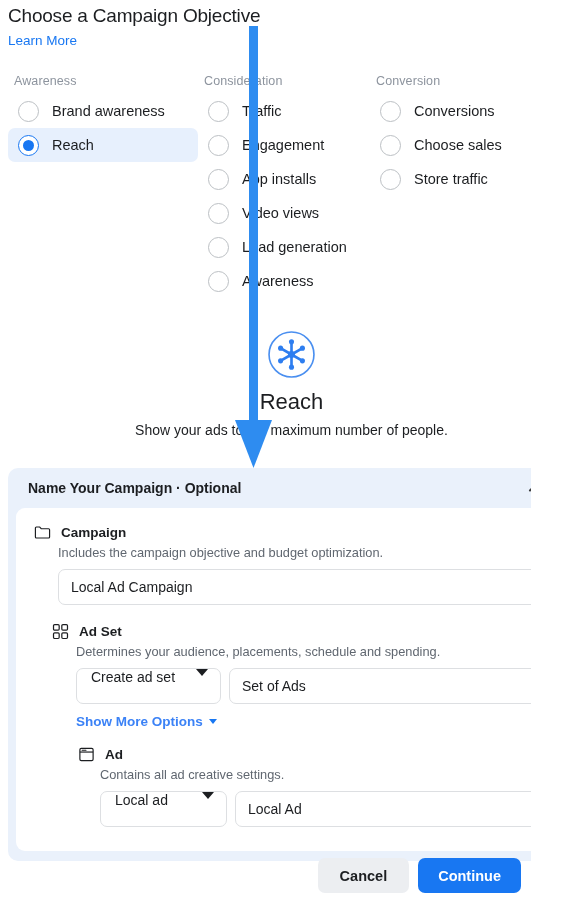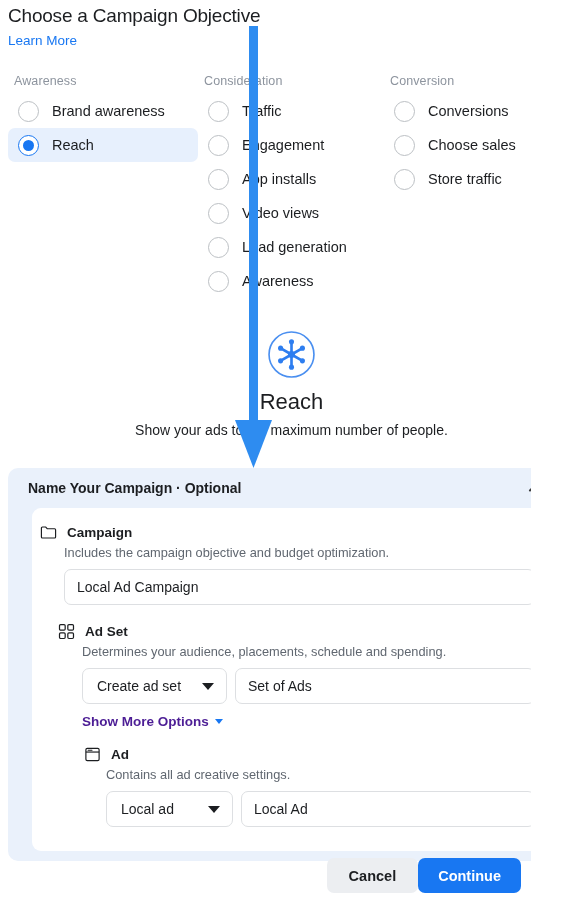--- a/index.html
+++ b/index.html
@@ -36,21 +36,21 @@
 
   
   .objective-cols {
     position: absolute;
     left: 0; top: 74px;
     width: 583px;
   }
   .col { position: absolute; top: 0; }
   .col-awareness    { left: 8px;   width: 190px; }
   .col-consideration{ left: 198px; width: 190px; }
-  .col-conversion   { left: 384px; width: 195px; }
+  .col-conversion   { left: 370px; width: 195px; }
 
   .col-head {
     font-size: 12.5px;
     color: #8d949e;
     margin: 0 0 6px 6px;
     letter-spacing: 0.1px;
   }
   .opt-row {
     display: flex;
     align-items: center;
@@ -132,22 +132,22 @@
     color: #1c1e21;
     flex: 1 1 auto;
   }
   .chevron-up {
     width: 16px; height: 16px;
     flex: 0 0 auto;
   }
   .panel-card {
     background: #ffffff;
     border-radius: 9px;
-    margin: 0 24px;
-    padding: 16px 16px 18px 2px;
+    margin: 0 8px;
+    padding: 16px 16px 18px 12px;
   }
 
   .section { margin-bottom: 6px; }
   .section-head {
     display: flex;
     align-items: center;
     gap: 10px;
   }
   .sect-icon { width: 17px; height: 17px; flex: 0 0 auto; }
   .section-title {
@@ -175,38 +175,38 @@
     font-family: "Liberation Sans", sans-serif;
     outline: none;
     width: 100%;
   }
   .select-box {
     height: 36px;
     border: 1px solid #dddfe2;
     border-radius: 7px;
     background: #fff;
     display: flex;
-    align-items: center;
+    align-items: flex-start;
     justify-content: space-between;
     padding: 0 12px 0 14px;
     font-size: 14px;
     color: #1c1e21;
     cursor: pointer;
     flex: 0 0 auto;
   }
   .caret {
     width: 0; height: 0;
     border-left: 6px solid transparent;
     border-right: 6px solid transparent;
     border-top: 7px solid #1c1e21;
     margin-left: 16px;
   }
   .link-more {
     font-size: 13.5px;
-    color: #4c1d95;
+    color: #3b82f6;
     font-weight: bold;
     margin: 10px 0 0 0;
     display: inline-flex;
     align-items: center;
     cursor: pointer;
   }
   .link-more .mini-caret {
     width: 0; height: 0;
     border-left: 4.5px solid transparent;
     border-right: 4.5px solid transparent;
@@ -220,20 +220,21 @@
   .lvl-ad       { margin-left: 50px; }
   .ind-campaign { margin-left: 24px; }
   .ind-adset    { margin-left: 24px; }
   .ind-ad       { margin-left: 22px; }
 
   
   .footer {
     position: absolute;
     right: 10px; top: 858px;
     display: flex;
+    gap: 9px;
     margin-left: 32px;
   }
   .btn {
     height: 35px;
     border-radius: 7px;
     font-size: 14.5px;
     font-weight: bold;
     display: flex;
     align-items: center;
     justify-content: center;

